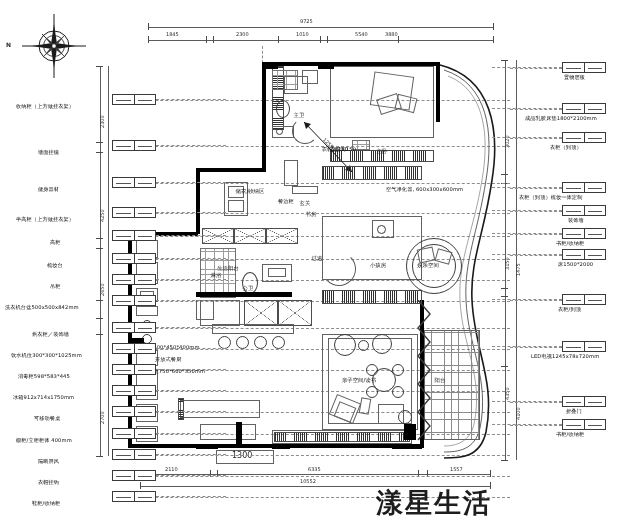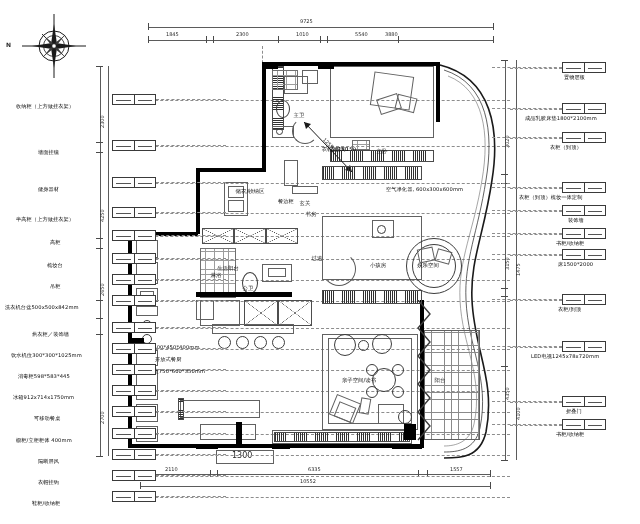--- a/index.html
+++ b/index.html
@@ -580,15 +580,16 @@
       <div class="tagtxt" style="left: 566px; top: 408px;">折叠门</div>
       <div class="tag" style="left: 562px; top: 419px;">
         <i></i>
         <i></i>
       </div>
       <div class="dash-h" style="left: 492px; width: 70px; top: 424px;"></div>
       <div class="tagtxt" style="left: 556px; top: 431px;">书柜/收纳柜</div>
     </div>
 
   <div id="wm">
+    <span class="wm2">漾星生活</span>
   </div>
 
 </div>
 
 </body></html>

